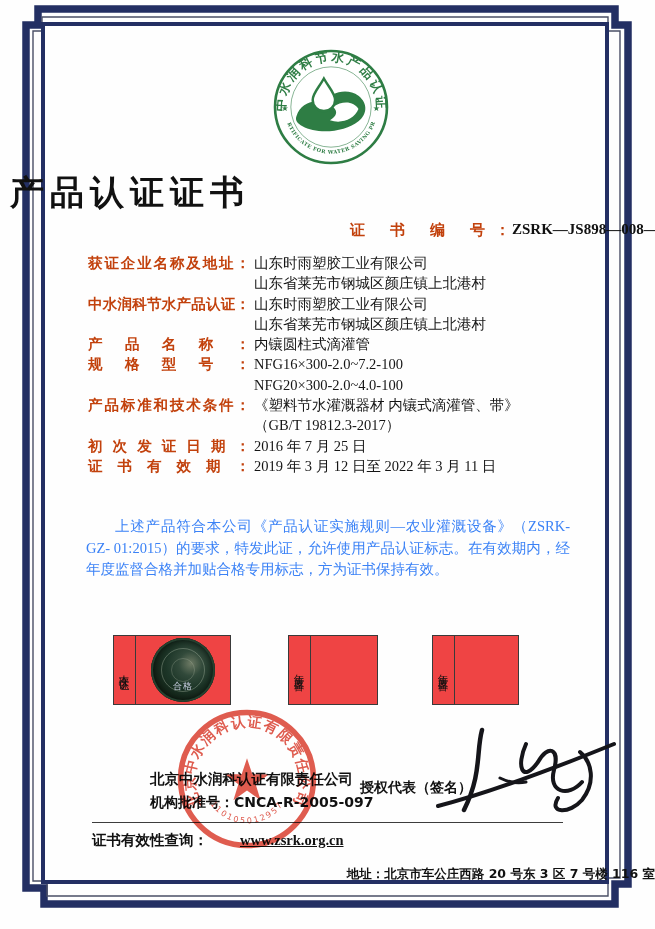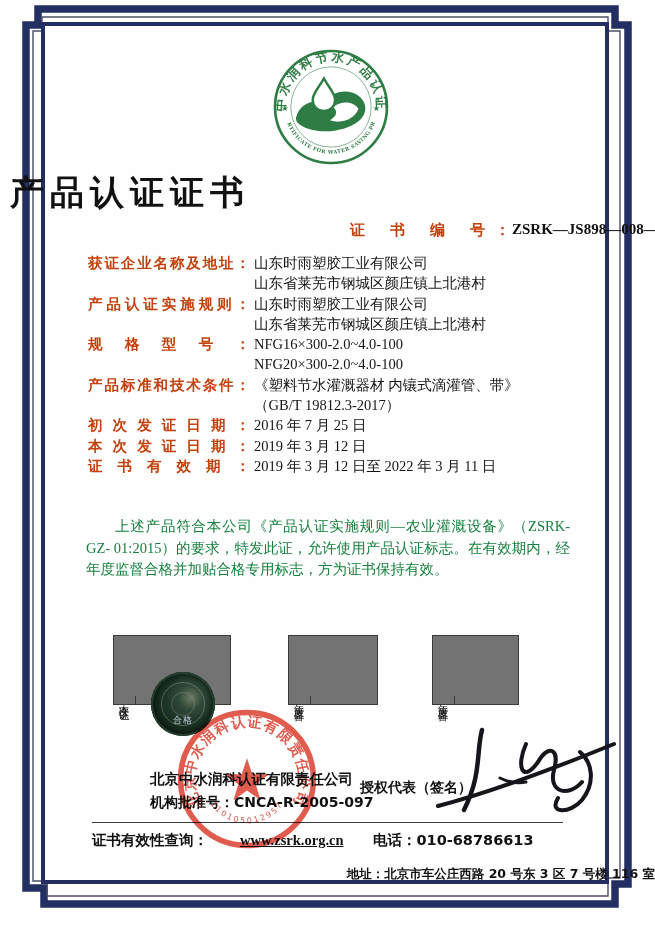--- a/index.html
+++ b/index.html
@@ -24,24 +24,24 @@
   
   .fields{position:absolute;left:88px;top:253px;width:482px;font-size:14.5px;line-height:20.3px;}
   .row{white-space:nowrap;}
   .lab{display:inline-block;width:162px;font-family:"DejaVu Sans","Liberation Sans",sans-serif;
        font-weight:bold;color:#c2410c;text-align:justify;text-align-last:justify;vertical-align:top;}
   .lab.ph{visibility:hidden;}
   .val{margin-left:4px;color:#151515;text-align:center;}
 
   
   .statement{position:absolute;left:86px;top:516px;width:484px;font-size:14.5px;line-height:21.5px;
-             text-align:justify;text-indent:2em;color:#15803d;}
+             text-align:justify;text-indent:2em;color:#3b82f6;}
 
   
-  .sbox{position:absolute;top:635px;height:68px;border:1.5px solid #3a3a3a;display:flex;background:#737373;align-items:flex-end;}
+  .sbox{position:absolute;top:635px;height:68px;border:1.5px solid #3a3a3a;display:flex;background:#ef4444;}
   .sbox .vlabel{width:21px;border-right:1.5px solid #3a3a3a;display:flex;align-items:center;justify-content:center;
         writing-mode:vertical-rl;text-orientation:upright;font-family:"DejaVu Sans","Liberation Sans",sans-serif;
         font-size:10.5px;letter-spacing:2px;color:#111;}
   .sbox .area{flex:1;position:relative;}
   .sticker{position:absolute;left:50%;top:50%;width:64px;height:64px;margin:-32px 0 0 -32px;border-radius:50%;
         background:radial-gradient(circle at 62% 40%, #6d7a64 0%, #31493a 22%, #1c3527 45%, #142619 70%, #0e1c12 100%);
         box-shadow:inset 0 0 0 2px #25402f, inset 0 0 10px #000;display:flex;align-items:flex-end;justify-content:center;}
   .sticker::before{content:"";position:absolute;inset:10px;border-radius:50%;border:1px solid rgba(190,200,180,.35);}
   .sticker::after{content:"";position:absolute;inset:20px;border-radius:50%;border:1px solid rgba(190,200,180,.25);}
   .sticker .ok{position:relative;margin-bottom:9px;font-size:9px;color:#cfd4e8;letter-spacing:1px;
@@ -105,28 +105,28 @@
 
   <div class="title">产品认证证书</div>
 
   <div class="certno">
     <span class="lab">证 书 编 号：</span><span class="num">ZSRK—JS898—008—2019</span>
   </div>
 
   <div class="fields">
     <div class="row"><span class="lab">获证企业名称及地址：</span><span class="val">山东时雨塑胶工业有限公司</span></div>
     <div class="row"><span class="lab ph">获证企业名称及地址：</span><span class="val">山东省莱芜市钢城区颜庄镇上北港村</span></div>
-    <div class="row"><span class="lab">产品认证实施规则：</span><span class="val">山东时雨塑胶工业有限公司</span></div>
+    <div class="row"><span class="lab">中水润科节水产品认证：</span><span class="val">山东时雨塑胶工业有限公司</span></div>
     <div class="row"><span class="lab ph">生产企业名称及地址：</span><span class="val">山东省莱芜市钢城区颜庄镇上北港村</span></div>
-    <div class="row"><span class="lab">规格型号：</span><span class="val">NFG16×300-2.0~4.0-100</span></div>
+    <div class="row"><span class="lab">产品名称：</span><span class="val">内镶圆柱式滴灌管</span></div>
+    <div class="row"><span class="lab">规格型号：</span><span class="val">NFG16×300-2.0~7.2-100</span></div>
     <div class="row"><span class="lab ph">规格型号：</span><span class="val">NFG20×300-2.0~4.0-100</span></div>
     <div class="row"><span class="lab">产品标准和技术条件：</span><span class="val">《塑料节水灌溉器材 内镶式滴灌管、带》</span></div>
     <div class="row"><span class="lab ph">产品标准和技术条件：</span><span class="val">（GB/T 19812.3-2017）</span></div>
     <div class="row"><span class="lab">初次发证日期：</span><span class="val">2016 年 7 月 25 日</span></div>
-    <div class="row"><span class="lab">本次发证日期：</span><span class="val">2019 年 3 月 12 日</span></div>
     <div class="row"><span class="lab">证书有效期：</span><span class="val">2019 年 3 月 12 日至 2022 年 3 月 11 日</span></div>
   </div>
 
   <div class="statement">上述产品符合本公司《产品认证实施规则—农业灌溉设备》（ZSRK-GZ- 01:2015）的要求，特发此证，允许使用产品认证标志。在有效期内，经年度监督合格并加贴合格专用标志，方为证书保持有效。</div>
 
   <div class="sbox" style="left:113px;width:116px;">
     <div class="vlabel">本次认证</div>
     <div class="area">
       <div class="sticker">
         <span class="ok">合格</span>
@@ -156,23 +156,20 @@
       <path d="M150 30 C162 40, 166 60, 152 78 C140 92, 118 92, 128 76" stroke-width="4"></path>
       <path d="M70 56 C78 60, 86 62, 96 60" stroke-width="3"></path>
     </g>
   </svg>
 
   <div class="divider"></div>
 
   <div class="query-line">
     <span>证书有效性查询：</span><span class="site">www.zsrk.org.cn</span>
   </div>
-  <div class="phone-line">
-    <span>电话：</span><span>010-68786613</span>
-  </div>
 
   <div class="address">地址：北京市车公庄西路 20 号东 3 区 7 号楼 116 室</div>
 
   <svg class="seal" viewBox="0 0 141 141">
     <circle cx="70.5" cy="70.5" r="66" fill="none" stroke="#d93a2b" stroke-width="5.5" opacity="0.95"></circle>
     <polygon points="70.5,50 75.8,65.7 92.4,65.9 79.1,75.8 84,91.6 70.5,82 57,91.6 61.9,75.8 48.6,65.9 65.2,65.7" fill="#d93a2b" opacity="0.95"></polygon>
     <defs>
       <path id="sealArc" d="M 23.4 92.5 A 52 52 0 1 1 117.6 92.5" fill="none"></path>
       <path id="sealNumArc" d="M 32.4 92.5 A 44 44 0 0 0 108.6 92.5" fill="none"></path>
     </defs>

